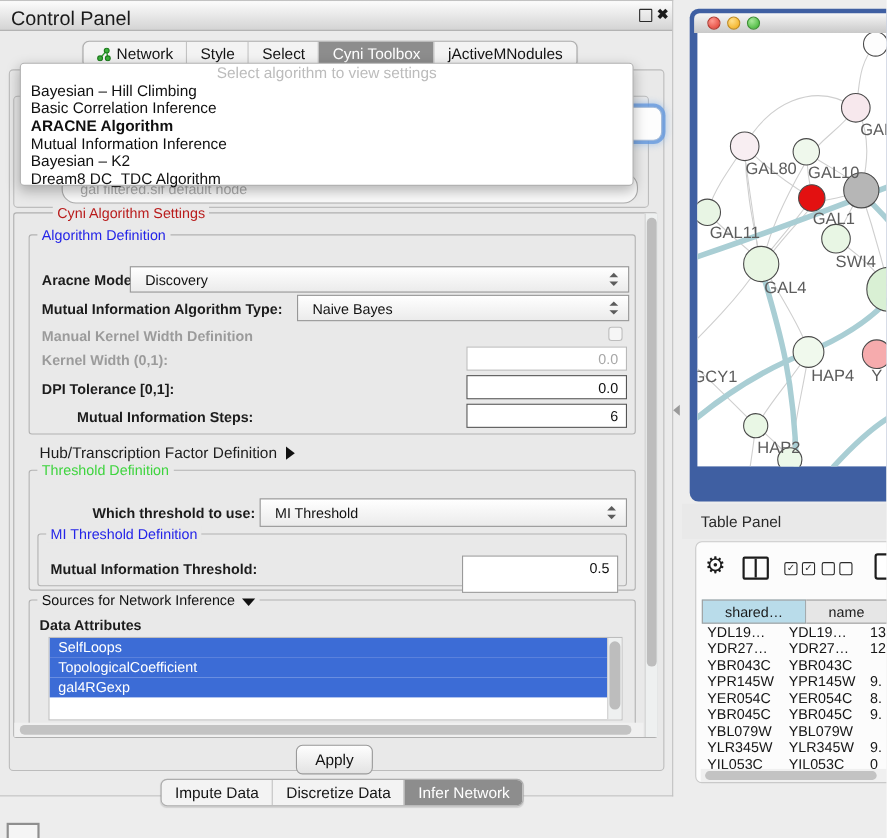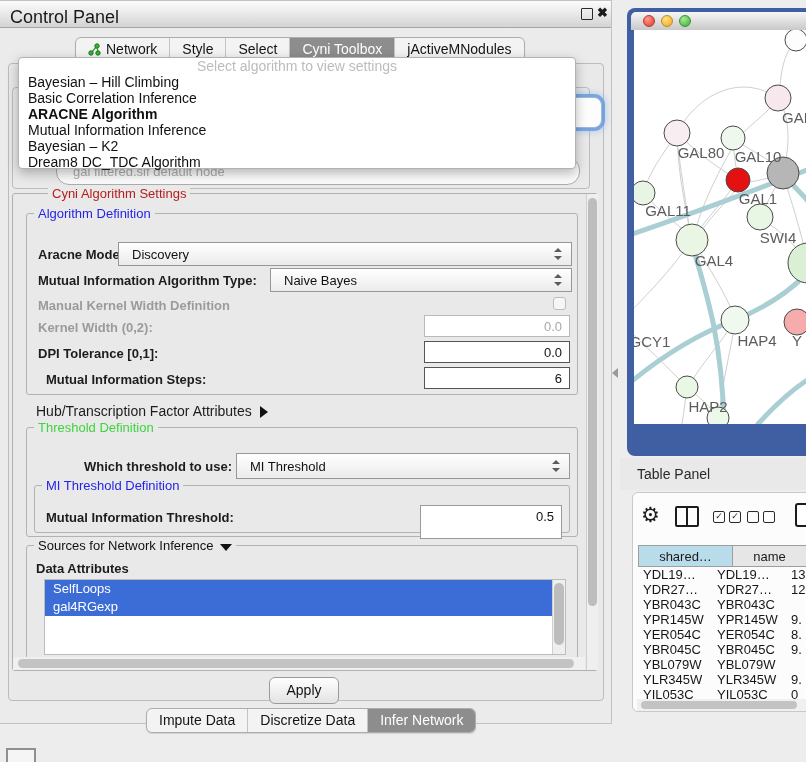--- a/index.html
+++ b/index.html
@@ -153,31 +153,31 @@
 
     <span class="lbl" style="left:38px;top:272px;">Mutual Information Algorithm Type:</span>
     <div class="combo" style="left:270px;top:267px;width:302px;height:24px;">
       <span class="val">Naive Bayes</span>
       <span class="spin"></span>
     </div>
 
     <span class="lbl dis" style="left:38px;top:297px;">Manual Kernel Width Definition</span>
     <div class="checkbox" style="left:553px;top:296px;"></div>
 
-    <span class="lbl dis" style="left:38px;top:319px;">Kernel Width (0,2):</span>
+    <span class="lbl dis" style="left:38px;top:319px;">Kernel Width (0,1):</span>
     <div class="tinput dis" style="left:424px;top:314px;width:146px;height:22px;">0.0</div>
 
     <span class="lbl" style="left:38px;top:345px;">DPI Tolerance [0,1]:</span>
     <div class="tinput strong" style="left:424px;top:340px;width:146px;height:22px;">0.0</div>
 
-    <span class="lbl" style="left:30px;top:371px;padding-left:16px;">Mutual Information Steps:</span>
+    <span class="lbl" style="left:54px;top:371px;padding-left:16px;">Mutual Information Steps:</span>
     <div class="tinput strong" style="left:424px;top:366px;width:146px;height:22px;">6</div>
 
     <span class="lbl" style="left:36px;top:402px;font-weight:normal;font-size:14px;">
-      <span>Hub/Transcription Factor Attributes</span><span class="arrow-right"></span>
+      <span>Hub/Transcription Factor Definition</span><span class="arrow-right"></span>
     </span>
 
     <div class="group" style="left:26px;top:426px;width:552px;height:110px;"></div>
     <span class="gtitle" style="left:34px;top:419px;color:#3ed43e;">Threshold Definition</span>
 
     <span class="lbl" style="left:84px;top:458px;">Which threshold to use:</span>
     <div class="combo" style="left:236px;top:452px;width:334px;height:26px;">
       <span class="val" style="top:5px;">MI Threshold</span>
       <span class="spin"></span>
     </div>
@@ -188,20 +188,21 @@
     <div class="tinput" style="left:420px;top:504px;width:142px;height:34px;border:1px solid #9a9a9a;">0.5</div>
 
     <div class="group" style="left:26px;top:544px;width:552px;height:116px;"></div>
     <span class="gtitle" style="left:34px;top:537px;color:#111;">
       <span>Sources for Network Inference</span><span class="arrow-down"></span>
     </span>
     <span class="lbl" style="left:36px;top:560px;">Data Attributes</span>
 
     <div class="attr-list" style="left:44px;top:578px;width:522px;height:76px;">
       <div class="attr-item">SelfLoops</div>
+      <div class="attr-item">TopologicalCoefficient</div>
       <div class="attr-item">gal4RGexp</div>
       <div class="vsb" style="right:0;top:0;width:12px;height:74px;">
         <div class="thumb" style="top:3px;height:62px;"></div>
       </div>
     </div>
 
     <div class="vsb" style="left:586px;top:193px;width:11px;height:476px;">
       <div class="thumb" style="top:4px;height:408px;"></div>
     </div>
     <div class="hsb" style="left:13px;top:656px;width:572px;height:13px;">

